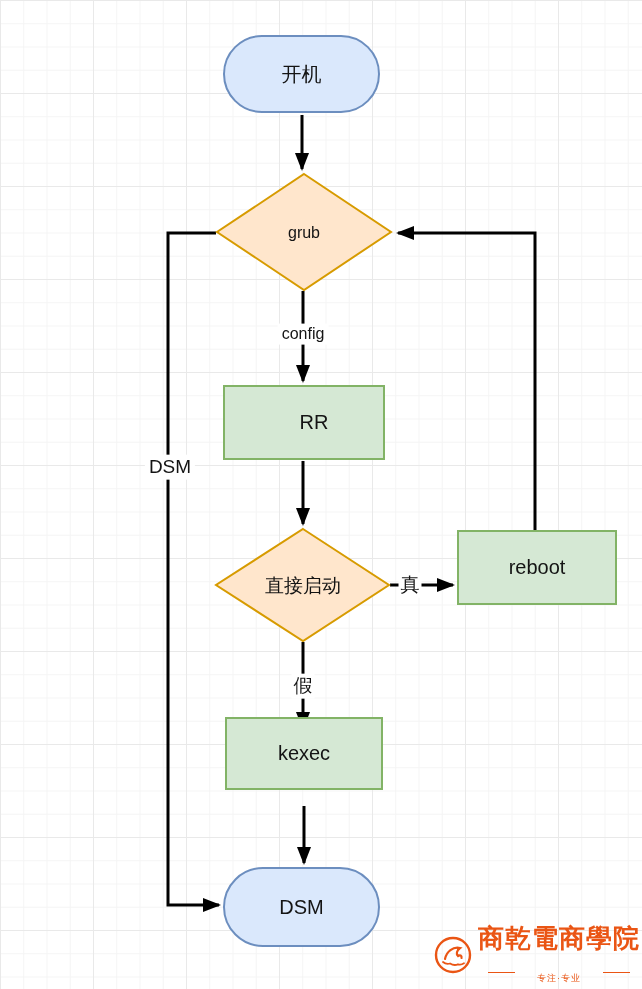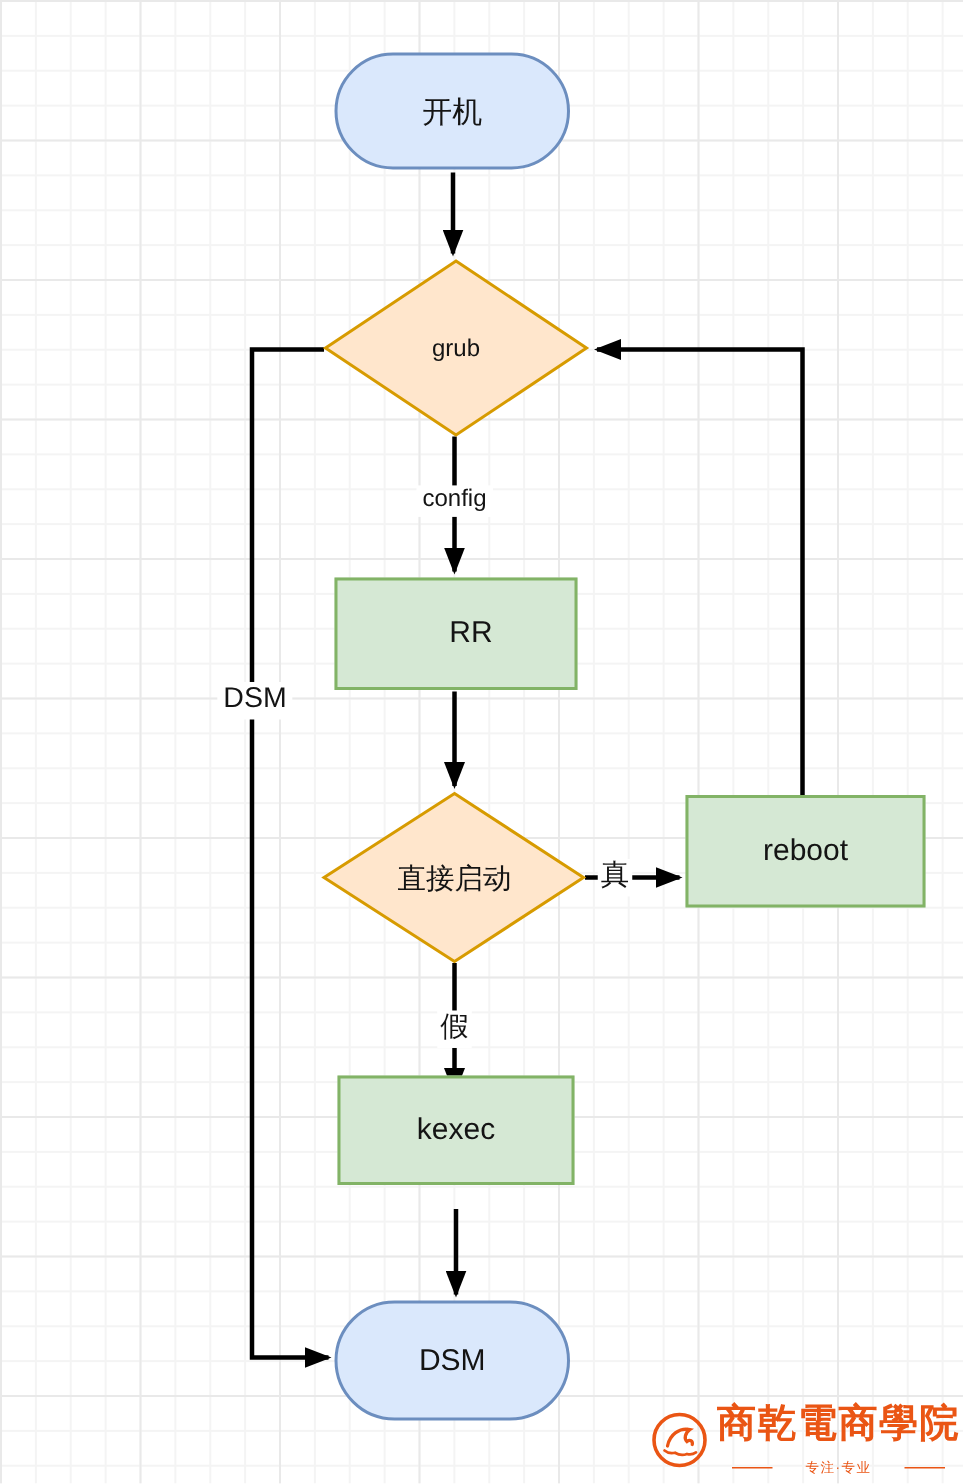--- a/index.html
+++ b/index.html
@@ -41,21 +41,21 @@
     display:flex;align-items:center;gap:5px;
     color:#ea5514;
   }
   .wm-logo{flex:0 0 auto;}
   .wm-text{display:flex;flex-direction:column;align-items:center;}
   .wm-brand{
     font-family:"Liberation Serif","DejaVu Serif",serif;
     font-weight:bold;font-size:26px;line-height:1.1;
     letter-spacing:1px;white-space:nowrap;
   }
-  .wm-tagline-row{display:flex;align-items:center;gap:22px;margin-top:8px;width:100%;justify-content:center;}
+  .wm-tagline-row{display:flex;align-items:flex-start;gap:22px;margin-top:18px;width:100%;justify-content:center;}
   .wm-line{display:inline-block;width:27px;height:1px;background:#ea5514;}
   .wm-tagline{font-size:9px;letter-spacing:1px;white-space:nowrap;}
 </style>
 </head>
 <body>
 
 <div class="canvas">
 
   <svg class="wires" width="642" height="989" viewBox="0 0 642 989">
     <defs>

